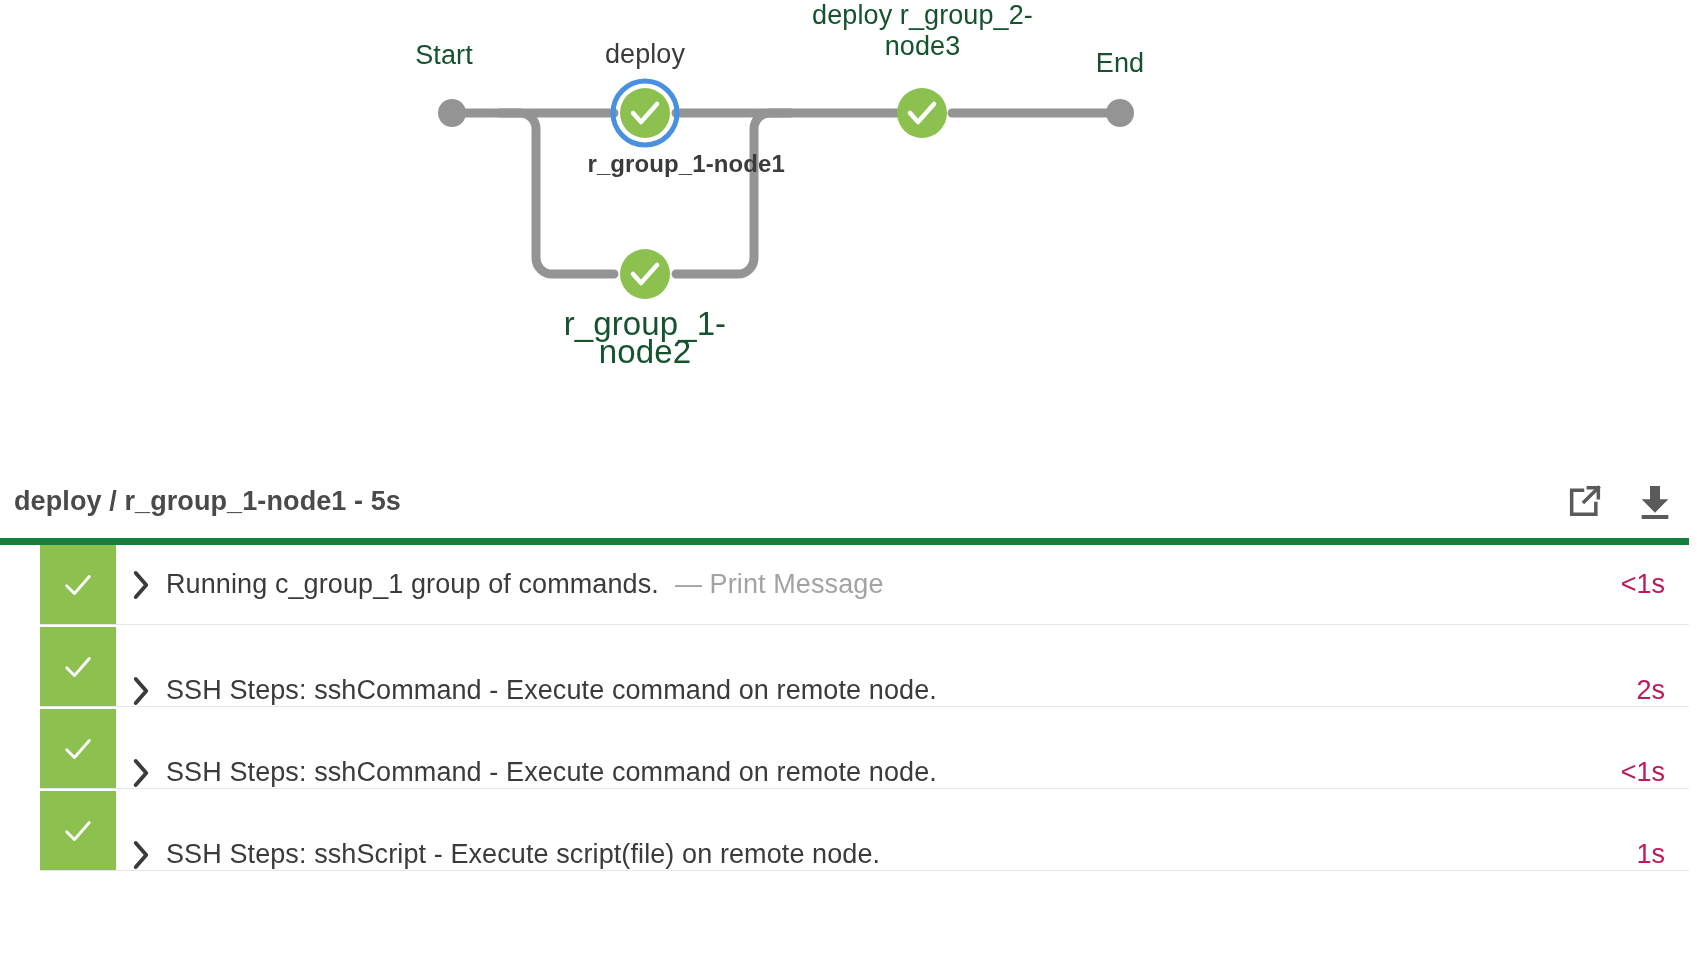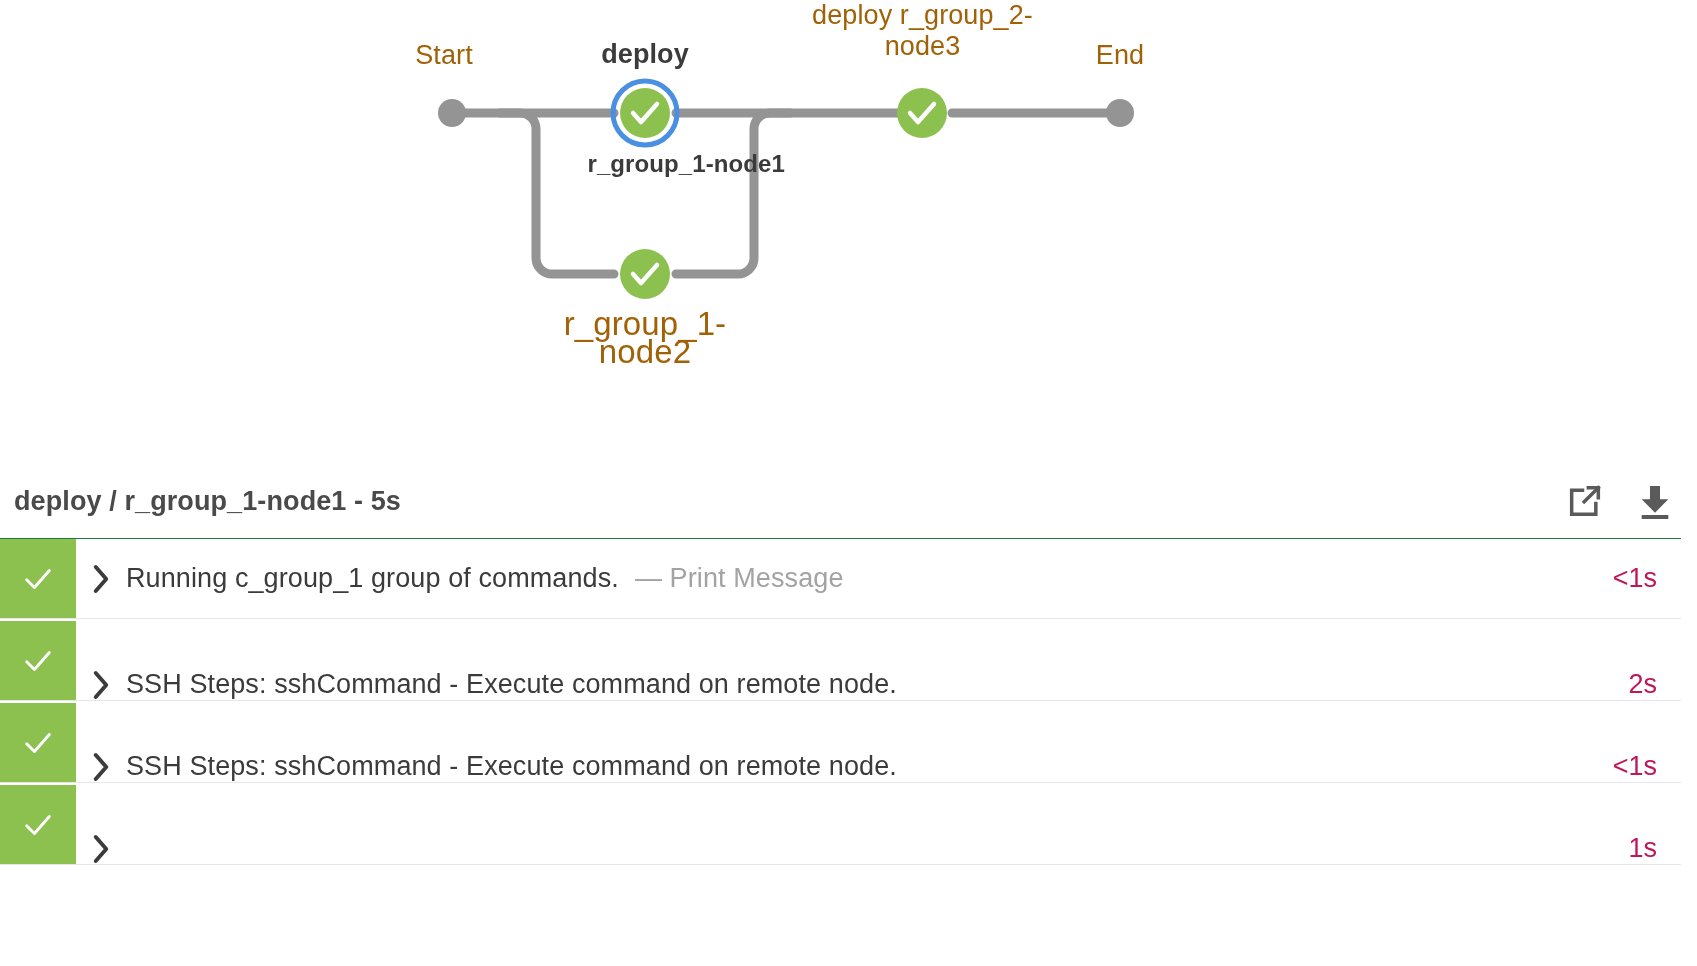--- a/index.html
+++ b/index.html
@@ -25,27 +25,27 @@
   }
   #pipeline-svg {
     position: absolute;
     top: 0;
     left: 0;
   }
   .graph-label {
     position: absolute;
     font-size: 27px;
     line-height: 31px;
-    color: #a16207;
+    color: #14532d;
     text-align: center;
     white-space: pre-line;
     letter-spacing: 0.1px;
   }
   .graph-label.bold {
-    font-weight: bold;
+    font-weight: normal;
     color: #3b3b3b;
   }
   .graph-label.small {
     font-size: 24px;
     line-height: 28px;
   }
   .graph-label.branchname {
     font-weight: bold;
     font-size: 24px;
     color: #3b3b3b;
@@ -75,22 +75,23 @@
     padding-right: 8px;
   }
   .action-icon {
     display: block;
     cursor: pointer;
     line-height: 0;
   }
 
   
   #step-list {
-    margin: 6px 16px 0 0;
-    border-top: 1px solid #15803d;
+    margin: 6px 8px 0 0;
+    border-top: 7px solid #15803d;
+    padding-left: 40px;
   }
   .step-row {
     position: relative;
     display: flex;
     align-items: center;
     height: 79px;
     background: #ffffff;
     border-bottom: 1px solid #e6e6e6;
     box-shadow: inset 0 1px 0 #fff;
     cursor: pointer;
@@ -183,21 +184,21 @@
 
   <div class="graph-label bold" style="left:565px; top:39px; width:160px;">deploy</div>
 
   <div class="graph-label branchname" style="left:505px; top:148px; width:280px;">r_group_1-node1</div>
 
   <div class="graph-label small" style="left:545px; top:310px; width:200px; font-size:33px;">r_group_1-node2</div>
 
   <div class="graph-label" style="left:790px; top:0px; width:265px;">deploy r_group_2-
 node3</div>
 
-  <div class="graph-label" style="left:1040px; top:40px; width:160px;">End</div>
+  <div class="graph-label" style="left:1040px; top:48px; width:160px;">End</div>
 </div>
 
 <div id="results-header">
   <div id="results-title">deploy / r_group_1-node1 - 5s</div>
 
   <div id="results-actions">
     <span class="action-icon" title="Open in new window">
       <svg width="40" height="40" viewBox="0 0 24 24" fill="none" stroke="#5a5a5a" stroke-width="2.1" stroke-linecap="square">
         <path d="M14 4 H20 V10"></path>
         <path d="M20 4 L11.5 12.5"></path>
@@ -272,18 +273,18 @@
       <svg width="34" height="34" viewBox="0 0 24 24" fill="none" stroke="#ffffff" stroke-width="2" stroke-linecap="round" stroke-linejoin="round">
         <path d="M4 12.5 L9.5 18 L20 6"></path>
       </svg>
     </div>
     <div class="step-toggle">
       <svg width="22" height="30" viewBox="0 0 12 20" fill="none" stroke="#3b3b3b" stroke-width="2.6" stroke-linecap="round" stroke-linejoin="round">
         <path d="M2.5 2 L9.5 10 L2.5 18"></path>
       </svg>
     </div>
     <div class="step-text">
-      <span class="step-note"></span>
+      <span>SSH Steps: sshScript - Execute script(file) on remote node.</span><span class="step-note"></span>
     </div>
     <div class="step-duration">1s</div>
   </div>
 
 </div>
 
 </body></html>

